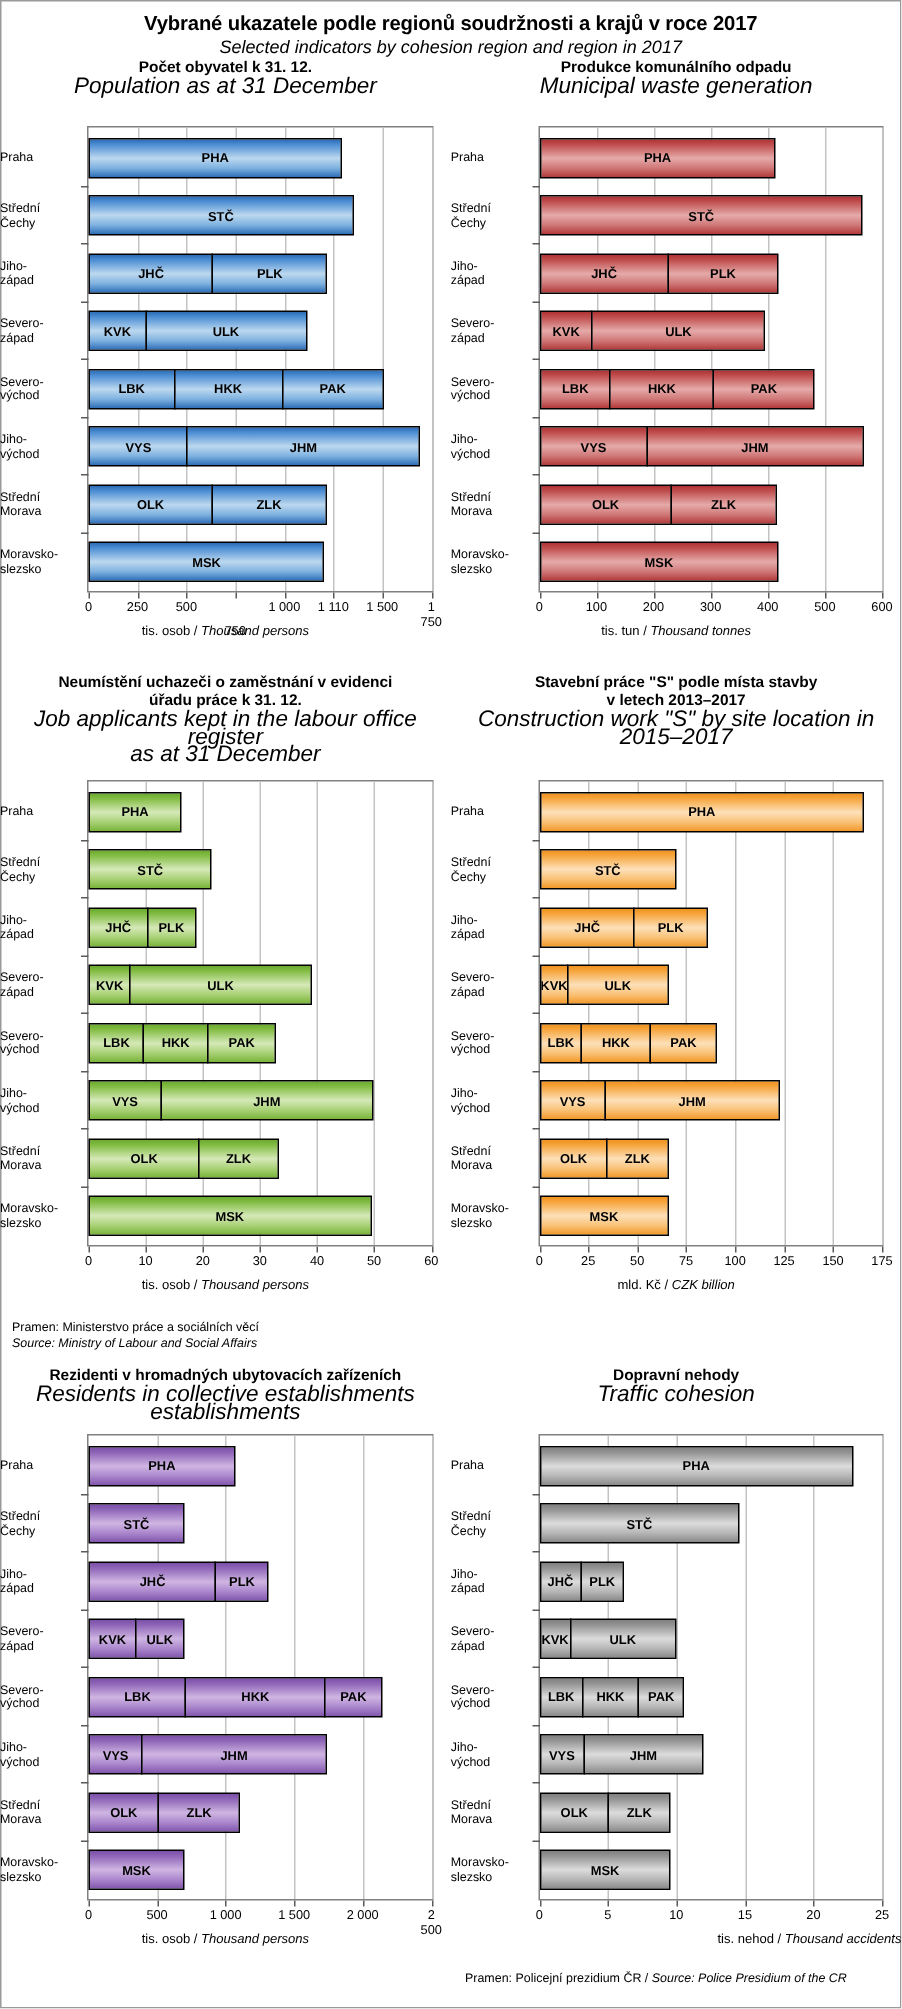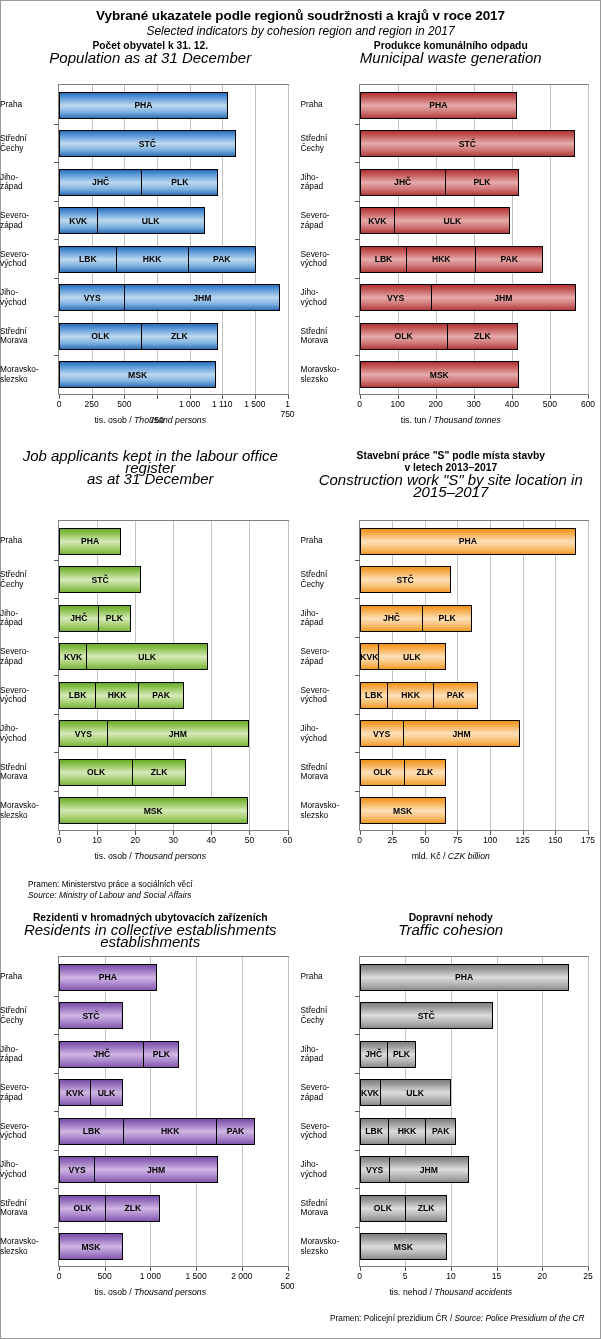--- a/index.html
+++ b/index.html
@@ -49,21 +49,21 @@
     font-size:8.6px; font-weight:bold; color:#000;
     overflow:hidden;
     white-space:nowrap;
   }
   .seg:first-child { margin-left:0; }
   .seg .seglabel { position:relative; z-index:2; }
   .xlab { position:absolute; font-size:8.5px; text-align:center; transform:translateX(-50%); }
   .axis-caption { position:absolute; width:100%; text-align:center; font-size:8.7px; }
   .axis-caption i { font-style:italic; }
 
-  .source-note { position:absolute; font-size:8.3px; line-height:10.5px;margin-left:20px; }
+  .source-note { position:absolute; font-size:8.3px; line-height:10.5px; }
   .source-note i { font-style:italic; }
 
   
   .g-blue   { background:linear-gradient(to bottom,#2b6cb5 0%, #4e8fd4 14%, #bcd8ef 50%, #7fb2e0 76%, #2f6fb8 100%); }
   .g-red    { background:linear-gradient(to bottom,#b03334 0%, #c04f4f 14%, #e5aaa9 50%, #d07878 76%, #b33a3a 100%); }
   .g-green  { background:linear-gradient(to bottom,#6aab2e 0%, #84bd45 14%, #d5e9b8 50%, #a9d176 76%, #79b43a 100%); }
   .g-orange { background:linear-gradient(to bottom,#f0921f 0%, #f6a63e 14%, #fde0b9 50%, #f9c277 76%, #f2992a 100%); }
   .g-purple { background:linear-gradient(to bottom,#7b4fa8 0%, #8f66b8 14%, #cfb5e2 50%, #ab87cd 76%, #8257ad 100%); }
   .g-gray   { background:linear-gradient(to bottom,#808080 0%, #949494 14%, #dcdcdc 50%, #b6b6b6 76%, #8a8a8a 100%); }
 </style>
@@ -283,20 +283,24 @@
       <div class="axis-tick" style="left: 173.25px; top: 355px; height: 4px; width: 1px;"></div>
       <div class="xlab" style="left: 211.333px; top: 359px;">400</div>
       <div class="axis-tick" style="left: 211.333px; top: 355px; height: 4px; width: 1px;"></div>
       <div class="xlab" style="left: 249.417px; top: 359px;">500</div>
       <div class="axis-tick" style="left: 249.417px; top: 355px; height: 4px; width: 1px;"></div>
       <div class="xlab" style="left: 287.5px; top: 359px;">600</div>
       <div class="axis-tick" style="left: 287.5px; top: 355px; height: 4px; width: 1px;"></div>
       <div class="axis-caption" style="left: 0px; top: 375px;"><span>tis. tun / </span><i>Thousand tonnes</i></div>
     </div>
     <div class="panel" style="position: absolute; left: 0px; top: 450px; width: 300.5px;">
+      <div class="panel-title">
+        <div>Neumístění uchazeči o zaměstnání v evidenci</div>
+        <div>úřadu práce k 31. 12.</div>
+      </div>
       <div class="panel-subtitle">
         <div>Job applicants kept in the labour office register</div>
         <div>as at 31 December</div>
       </div>
       <div class="plot" style="left: 58px; top: 70px; width: 230.5px; height: 311px;">
         <div class="gridline" style="left: 38.0833px;"></div>
         <div class="gridline" style="left: 76.1667px;"></div>
         <div class="gridline" style="left: 114.25px;"></div>
         <div class="gridline" style="left: 152.333px;"></div>
         <div class="gridline" style="left: 190.417px;"></div>
@@ -692,21 +696,21 @@
       <div class="xlab" style="left: 104.7px; top: 359px;">5</div>
       <div class="axis-tick" style="left: 104.7px; top: 355px; height: 4px; width: 1px;"></div>
       <div class="xlab" style="left: 150.4px; top: 359px;">10</div>
       <div class="axis-tick" style="left: 150.4px; top: 355px; height: 4px; width: 1px;"></div>
       <div class="xlab" style="left: 196.1px; top: 359px;">15</div>
       <div class="axis-tick" style="left: 196.1px; top: 355px; height: 4px; width: 1px;"></div>
       <div class="xlab" style="left: 241.8px; top: 359px;">20</div>
       <div class="axis-tick" style="left: 241.8px; top: 355px; height: 4px; width: 1px;"></div>
       <div class="xlab" style="left: 287.5px; top: 359px;">25</div>
       <div class="axis-tick" style="left: 287.5px; top: 355px; height: 4px; width: 1px;"></div>
-      <div class="axis-caption" style="left: 0px; top: 375px;"><span>tis. nehod / </span><i>Thousand accidents</i></div>
+      <div class="axis-caption" style="left: 0px; top: 375px; text-align: right;"><span>tis. nehod / </span><i>Thousand accidents</i></div>
     </div>
   </div>
 
 <div class="source-note" id="note-labour" style="left:8px; top:879px; width:290px;">
   <div>Pramen: Ministerstvo práce a sociálních věcí</div>
   <div><i>Source: Ministry of Labour and Social Affairs</i></div>
 </div>
 
 <div class="source-note" id="note-police" style="left:310px; top:1313px; width:290px;">
   <span>Pramen: Policejní prezidium ČR /</span>

